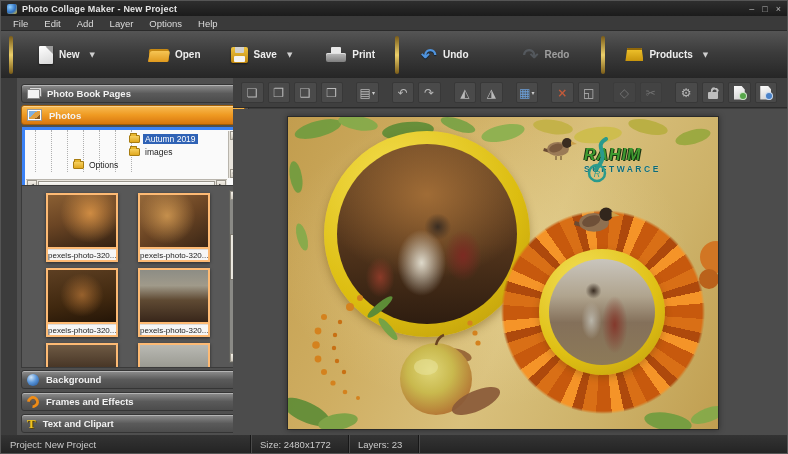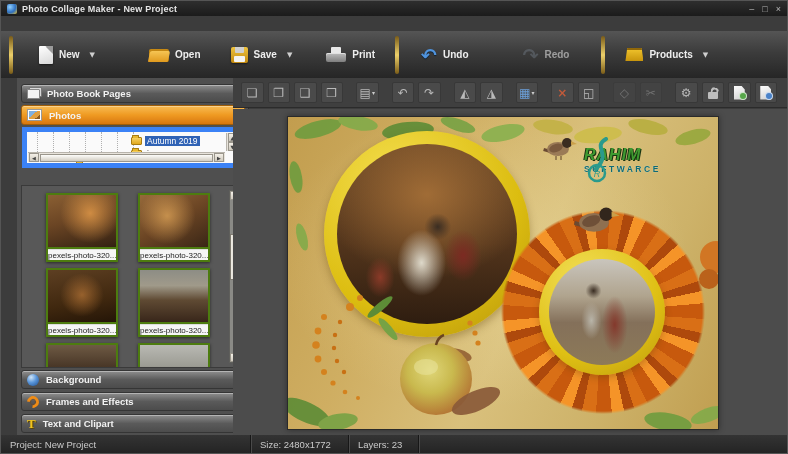--- a/index.html
+++ b/index.html
@@ -56,40 +56,40 @@
   .bar-photos{top:27px;height:20px;background:linear-gradient(#f8bc54,#ef9a22 50%,#d87710);border-color:#a15f08;}
   .bar-bg{top:292px;}  .bar-fx{top:314px;}  .bar-txt{top:336px;}
   .ic-pages{width:13px;height:10px;background:#f4f4f4;border:1px solid #888;border-radius:1px;box-shadow:2px -2px 0 -1px #d8d8d8,2px -2px 0 0 #777;}
   .ic-photo{width:15px;height:12px;background:#fff;border:1px solid #999;padding:1px;}
   .ic-photo i{display:block;width:100%;height:100%;background:linear-gradient(140deg,#7fb0e0 0 40%,#e0a040 40% 75%,#8a5a20 75%);}
   .ic-sphere{width:12px;height:12px;border-radius:50%;background:radial-gradient(circle at 35% 28%,#cfe4f6,#5a96da 45%,#1d4d8e);}
   .ic-swirl{width:12px;height:12px;border-radius:50%;border:3px solid #ef8c16;border-left-color:transparent;transform:rotate(-40deg);box-shadow:inset 0 0 2px #7a3c00;}
   .ic-T{color:#f2c41c;font-size:13px;font-weight:bold;text-shadow:1px 1px 0 #5a4200;line-height:12px;font-family:"Liberation Serif","DejaVu Serif",serif;}
 
   
-  .tree-panel{position:absolute;left:5px;top:49px;width:222px;height:41px;background:#fafafa;border:5px solid #3b82f6;overflow:hidden;}
+  .tree-panel{position:absolute;left:5px;top:49px;width:222px;height:66px;background:#fafafa;border:3px solid #3b82f6;overflow:hidden;}
   .tree-guides{position:absolute;left:0;top:0;height:42px;width:110px;}
   .tree-guides i{position:absolute;top:0;bottom:0;border-left:1px dotted #b0b0b0;}
   .tree-row{position:absolute;display:flex;align-items:center;gap:3px;height:11px;}
   .tree-row.r0{left:104px;top:3px;}
   .tree-row.r1{left:104px;top:16px;}
   .tree-row.r2{left:48px;top:29px;}
   .folder-ico{width:11px;height:8px;background:linear-gradient(#f6d060,#e0a81e);border:1px solid #a87c10;border-radius:1px;position:relative;flex:none;}
   .folder-ico::before{content:"";position:absolute;left:0;top:-3px;width:5px;height:2px;background:#e8b830;border:1px solid #a87c10;border-bottom:none;border-radius:1px 1px 0 0;}
   .tree-label{font-size:8.5px;color:#222;white-space:nowrap;padding:0 2px;line-height:10px;}
   .tree-label.sel{background:#2f62b5;color:#fff;}
   .mini-vscroll{position:absolute;right:1px;top:1px;bottom:12px;width:12px;background:#e8e4dc;border-left:1px solid #b8b4ac;display:flex;flex-direction:column;justify-content:space-between;align-items:center;}
   .mini-hscroll{position:absolute;left:1px;right:14px;bottom:1px;height:10px;background:#e8e4dc;border-top:1px solid #b8b4ac;display:flex;align-items:center;justify-content:space-between;padding:0 1px;}
   .mini-btn{width:10px;height:9px;background:linear-gradient(#f4f0e8,#cfcabe);border:1px solid #9a968c;font-size:5px;color:#444;display:flex;align-items:center;justify-content:center;font-family:"DejaVu Sans",sans-serif;}
   .mini-track-thumb{height:8px;background:linear-gradient(#fdfdfb,#d2cdc1);border:1px solid #9a968c;flex:1;margin:0 1px;}
 
   
   .thumbs-panel{position:absolute;left:4px;top:107px;width:224px;height:183px;background:#585858;border:1px solid #3a3a3a;overflow:hidden;}
   .thumb-grid{position:absolute;left:24px;top:7px;width:170px;display:flex;flex-wrap:wrap;column-gap:20px;row-gap:6px;}
-  .thumb{width:72px;background:#4d7c0f;padding:2px;box-shadow:0 1px 3px rgba(0,0,0,.55);cursor:default;}
+  .thumb{width:72px;background:#fdba74;padding:2px;box-shadow:0 1px 3px rgba(0,0,0,.55);cursor:default;}
   .thumb-img{width:68px;height:52px;}
   .thumb-cap{margin-top:2px;height:11px;background:#f6f6f6;font-size:8px;color:#222;line-height:11px;white-space:nowrap;overflow:hidden;border-top:1px solid #ddd;}
   .thumb:nth-child(1) .thumb-img{background:radial-gradient(circle at 62% 35%,rgba(224,152,72,.85),transparent 55%),linear-gradient(165deg,#8a5f33,#6b4524 45%,#332112);}
   .thumb:nth-child(2) .thumb-img{background:radial-gradient(circle at 40% 40%,rgba(232,172,92,.7),transparent 55%),linear-gradient(150deg,#96693a,#6b4524 50%,#3a2616);}
   .thumb:nth-child(3) .thumb-img{background:radial-gradient(circle at 50% 48%,rgba(205,132,62,.6),transparent 50%),linear-gradient(170deg,#5d3f22,#40280f 60%,#241507);}
   .thumb:nth-child(4) .thumb-img{background:linear-gradient(180deg,#8d8d85,#a09a8a 30%,#5f4a33 58%,#38261a);}
   .thumb:nth-child(5) .thumb-img{background:linear-gradient(180deg,#6e5a44,#4a3828 40%,#241a10);}
   .thumb:nth-child(6) .thumb-img{background:linear-gradient(180deg,#b9b9b3,#9c9c94 40%,#57554b 70%,#332f28);}
   .thumb-scroll{position:absolute;right:2px;top:4px;bottom:4px;width:13px;background:#8a8a86;border:1px solid #5f5f5b;display:flex;flex-direction:column;align-items:center;}
   .thumb-scroll .mini-btn{width:11px;}
@@ -156,20 +156,28 @@
   <div class="titlebar">
     <span class="app-icon"></span>
     <span class="title-text">Photo Collage Maker - New Project</span>
     <span class="win-controls">
       <span>–</span>
       <span>□</span>
       <span>×</span>
     </span>
   </div>
 
+  <div class="menubar">
+    <span class="menu-item">File</span>
+    <span class="menu-item">Edit</span>
+    <span class="menu-item">Add</span>
+    <span class="menu-item">Layer</span>
+    <span class="menu-item">Options</span>
+    <span class="menu-item">Help</span>
+  </div>
 
   <div class="toolbar">
     <span class="gold-sep s1"></span>
     <span class="tb-btn btn-new">
       <span class="icon-page"></span>
       <span>New</span>
       <span class="caret">▼</span>
     </span>
     <span class="tb-btn btn-open">
       <span class="icon-folder"></span>

